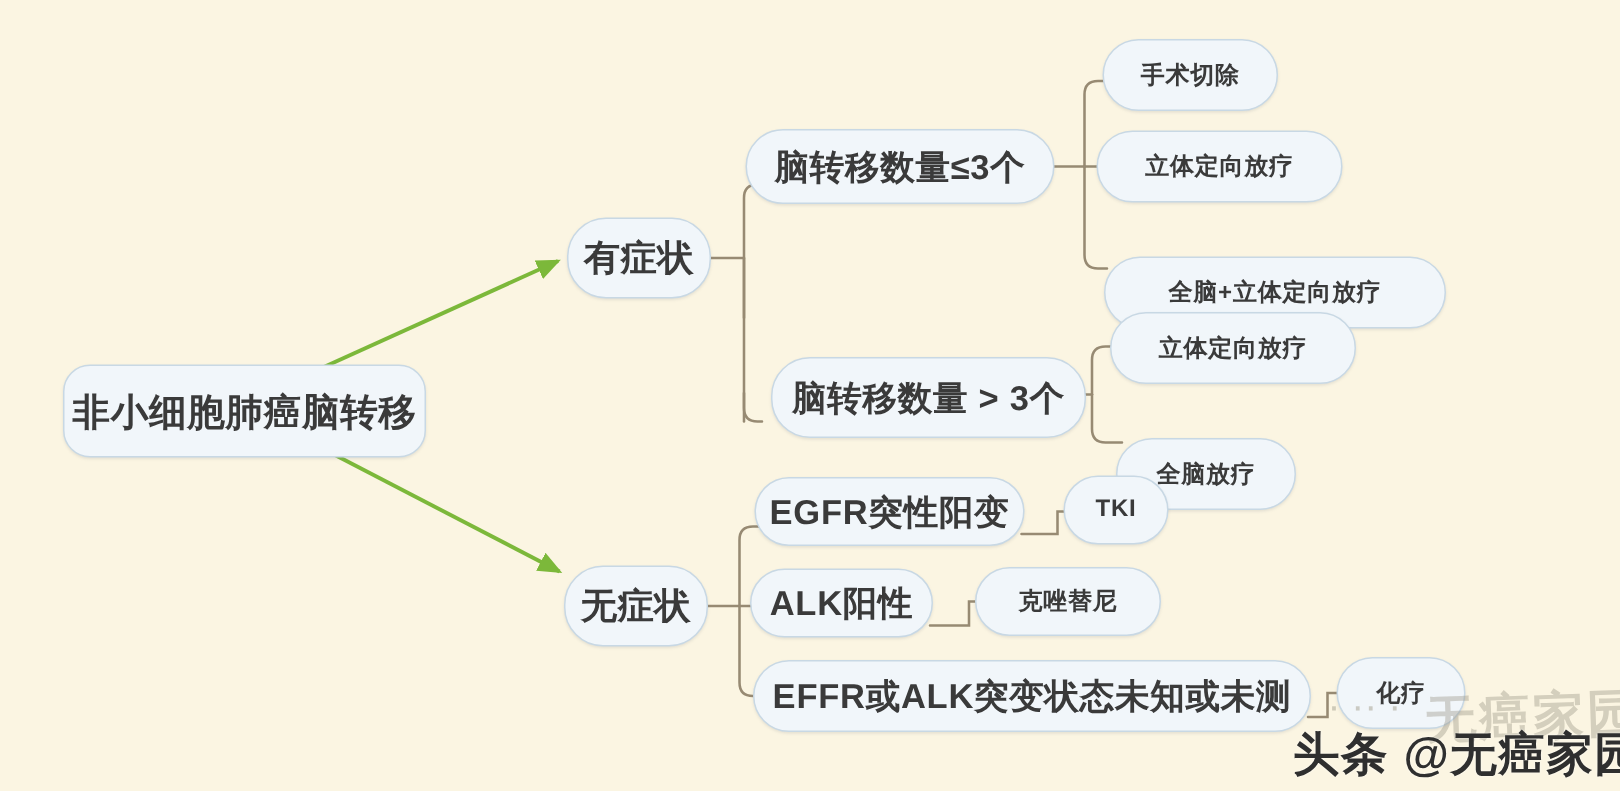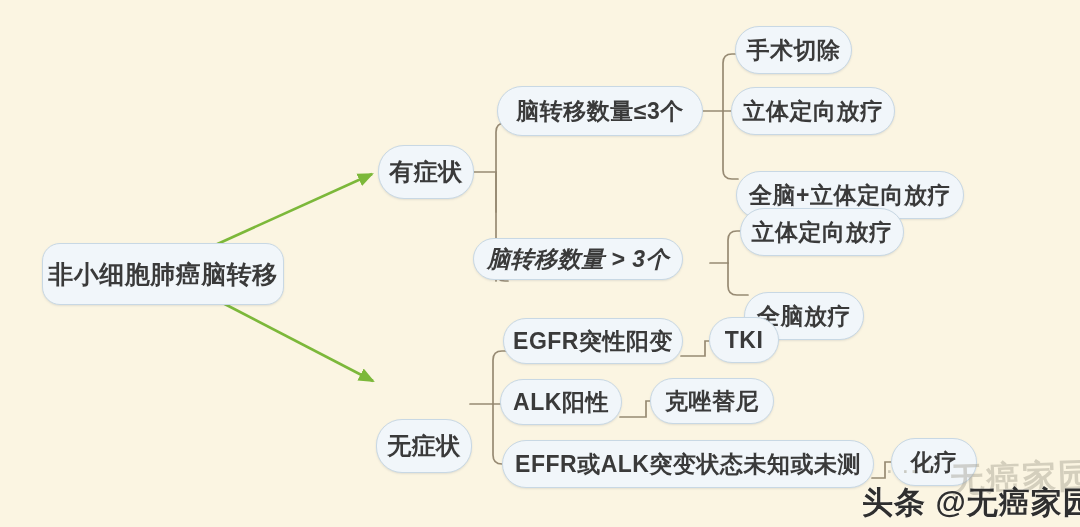--- a/index.html
+++ b/index.html
@@ -47,21 +47,21 @@
     box-shadow: 0 1px 2px rgba(120,130,140,0.18);
   }
 
   .node.root {
     font-size: 25px;
     border-radius: 18px;
   }
 
   .node.level1 { font-size: 24px; }
   .node.level2 { font-size: 23px; }
-  .node.leaf   { font-size: 23px; }
+  .node.leaf   { font-size: 16px; }
 
   
   .wm-ghost {
     position: absolute;
     font-size: 34px;
     font-weight: bold;
     color: rgba(150,145,130,0.38);
     letter-spacing: 2px;
     white-space: nowrap;
     transform: rotate(-2deg);
@@ -136,29 +136,29 @@
   </svg>
 
   <div class="node root" style="left:42px; top:243px; width:242px; height:62px;">
     <span>非小细胞肺癌脑转移</span>
   </div>
 
   <div class="node level1" style="left:378px; top:145px; width:96px; height:54px;">
     <span>有症状</span>
   </div>
 
-  <div class="node level1" style="left:376px; top:377px; width:96px; height:54px;margin-top:42px;">
+  <div class="node level1" style="left:376px; top:377px; width:96px; height:54px;">
     <span>无症状</span>
   </div>
 
   <div class="node level2" style="left:497px; top:86px; width:206px; height:50px;">
     <span>脑转移数量≤3个</span>
   </div>
 
-  <div class="node level2" style="left:473px; top:238px; width:210px; height:42px;font-style:italic;">
+  <div class="node level2" style="left:514px; top:238px; width:210px; height:54px;">
     <span>脑转移数量 &gt; 3个</span>
   </div>
 
   <div class="node leaf" style="left:735px; top:26px; width:117px; height:48px;">
     <span>手术切除</span>
   </div>
 
   <div class="node leaf" style="left:731px; top:87px; width:164px; height:48px;">
     <span>立体定向放疗</span>
   </div>

